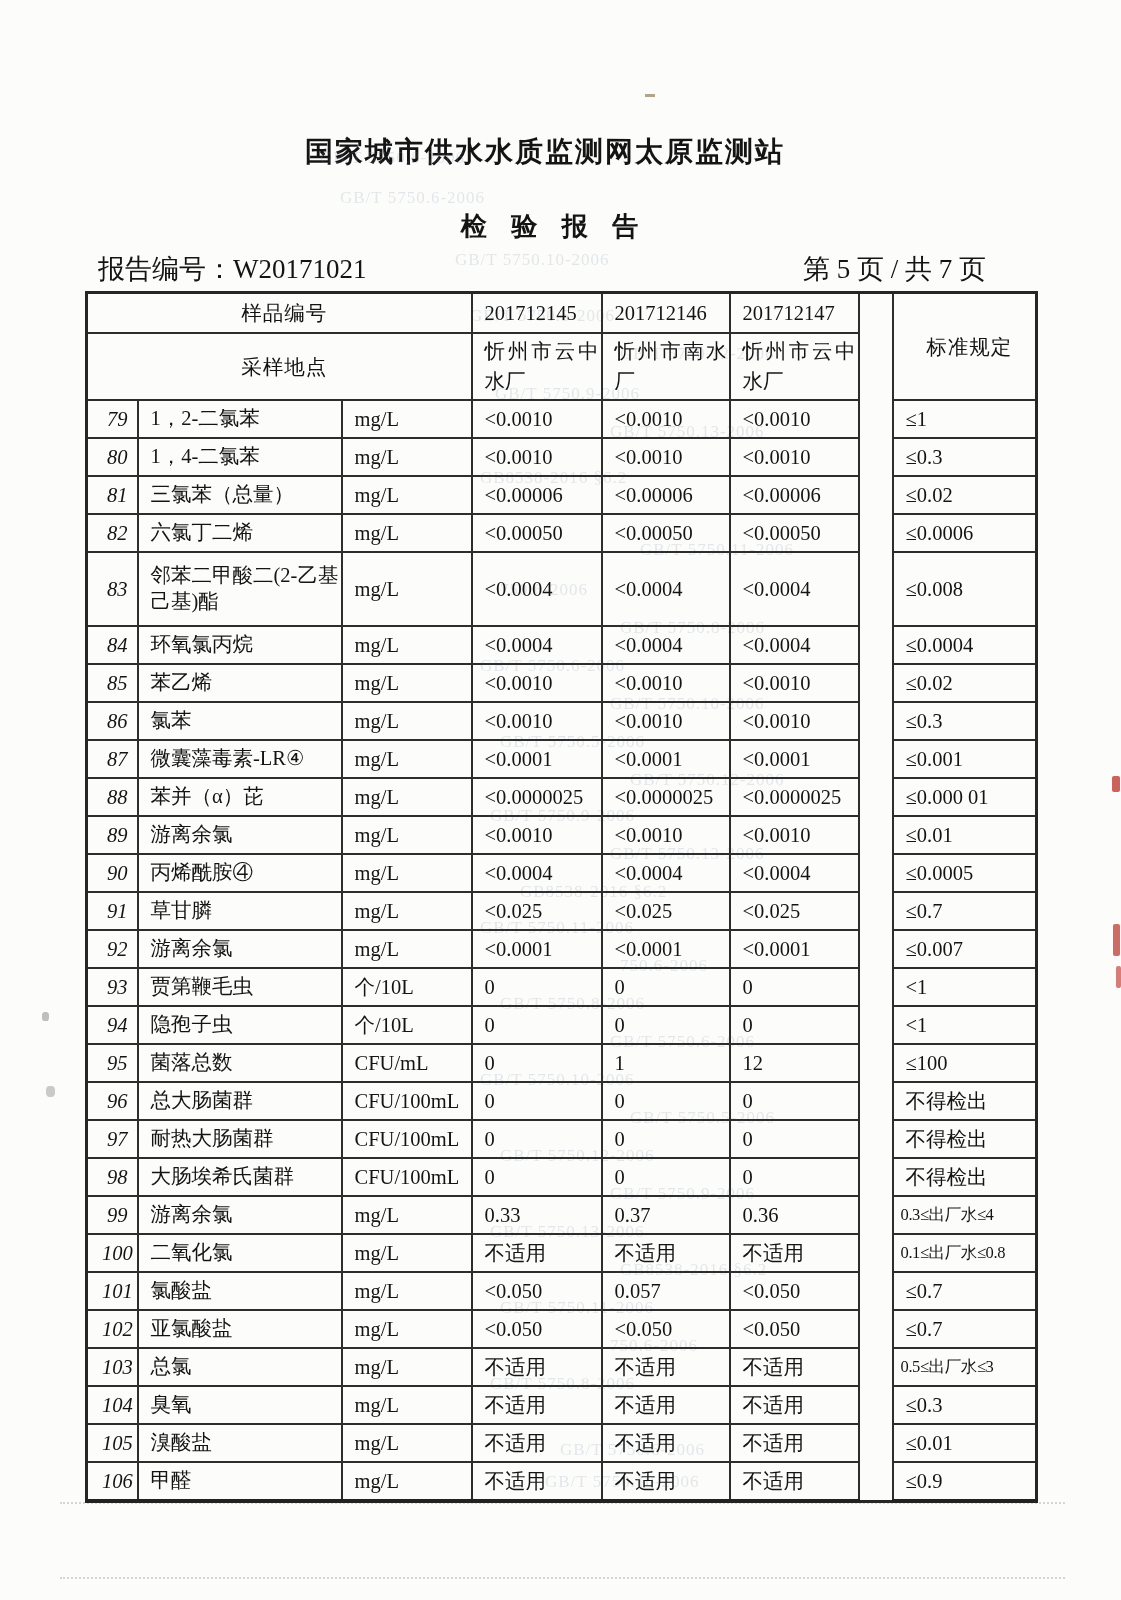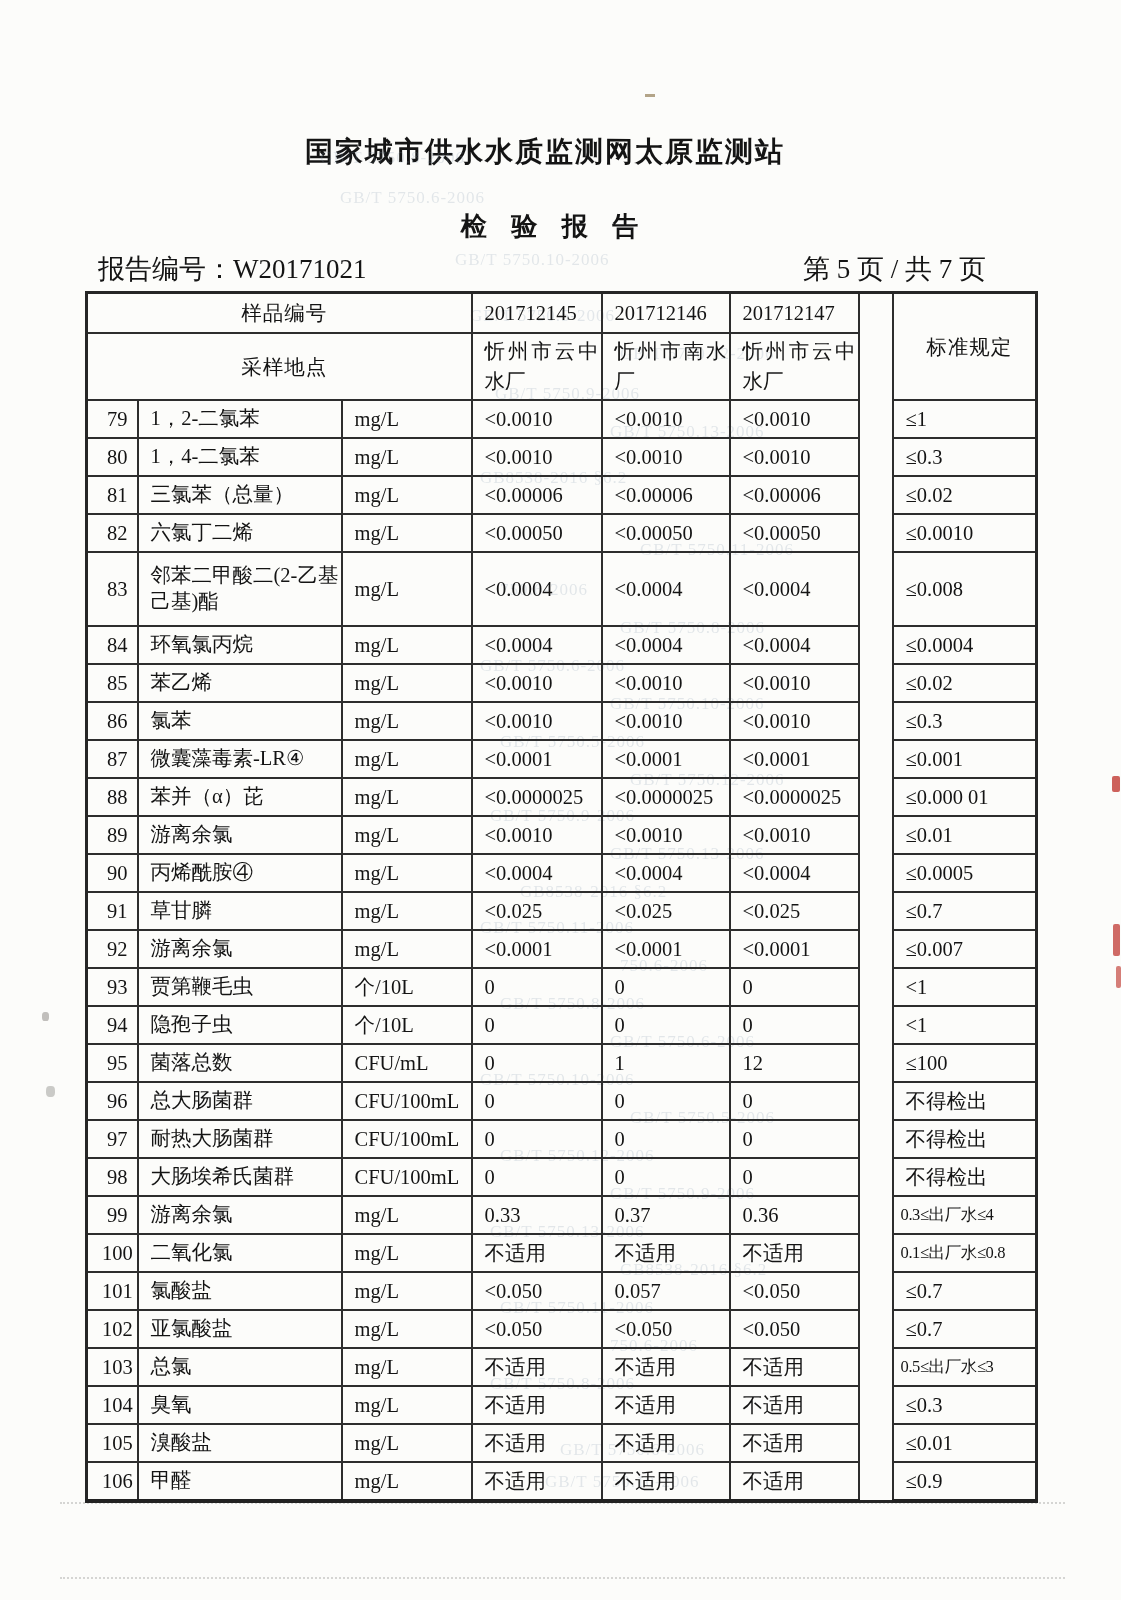--- a/index.html
+++ b/index.html
@@ -46,21 +46,21 @@
   tr.hr2 td{height:65px;}
   tr.tall td{height:72px;}
   td.h-label{text-align:center;padding:0;letter-spacing:1px;}
   td.h-sid{padding-left:9px;}
   td.h-loc{
     padding:4px 26px 4px 11px;line-height:1.45;
     text-align:justify;text-justify:inter-character;text-align-last:left;
   }
   td.h-std{text-align:center;padding:0;letter-spacing:1px;}
   td.gap-col{border-top:none;border-bottom:none;padding:0;}
-  td.c-no{text-align:center;padding:0;}
+  td.c-no{text-align:center;padding:0;font-style:italic;}
   td.c-name{padding-left:13px;line-height:1.25;}
   td.c-unit{padding-left:13px;}
   td.c-val{padding-left:14px;}
   td.c-std{padding-left:11px;}
   td.c-std.cond{font-size:16.5px;letter-spacing:-0.4px;padding-left:7px;}
   tr.last td{border-bottom:4px solid #222;}
   
   .ghost-layer{position:absolute;inset:0;z-index:1;pointer-events:none;}
   .ghost-line{
     position:absolute;white-space:nowrap;
@@ -189,21 +189,21 @@
       <td class="c-val">&lt;0.00006</td>
       <td class="c-std">≤0.02</td>
     </tr>
         <tr>
       <td class="c-no">82</td>
       <td class="c-name">六氯丁二烯</td>
       <td class="c-unit">mg/L</td>
       <td class="c-val">&lt;0.00050</td>
       <td class="c-val">&lt;0.00050</td>
       <td class="c-val">&lt;0.00050</td>
-      <td class="c-std">≤0.0010</td>
+      <td class="c-std">≤0.0006</td>
     </tr>
         <tr class="tall">
       <td class="c-no">83</td>
       <td class="c-name">邻苯二甲酸二(2-乙基己基)酯</td>
       <td class="c-unit">mg/L</td>
       <td class="c-val">&lt;0.0004</td>
       <td class="c-val">&lt;0.0004</td>
       <td class="c-val">&lt;0.0004</td>
       <td class="c-std">≤0.008</td>
     </tr>

